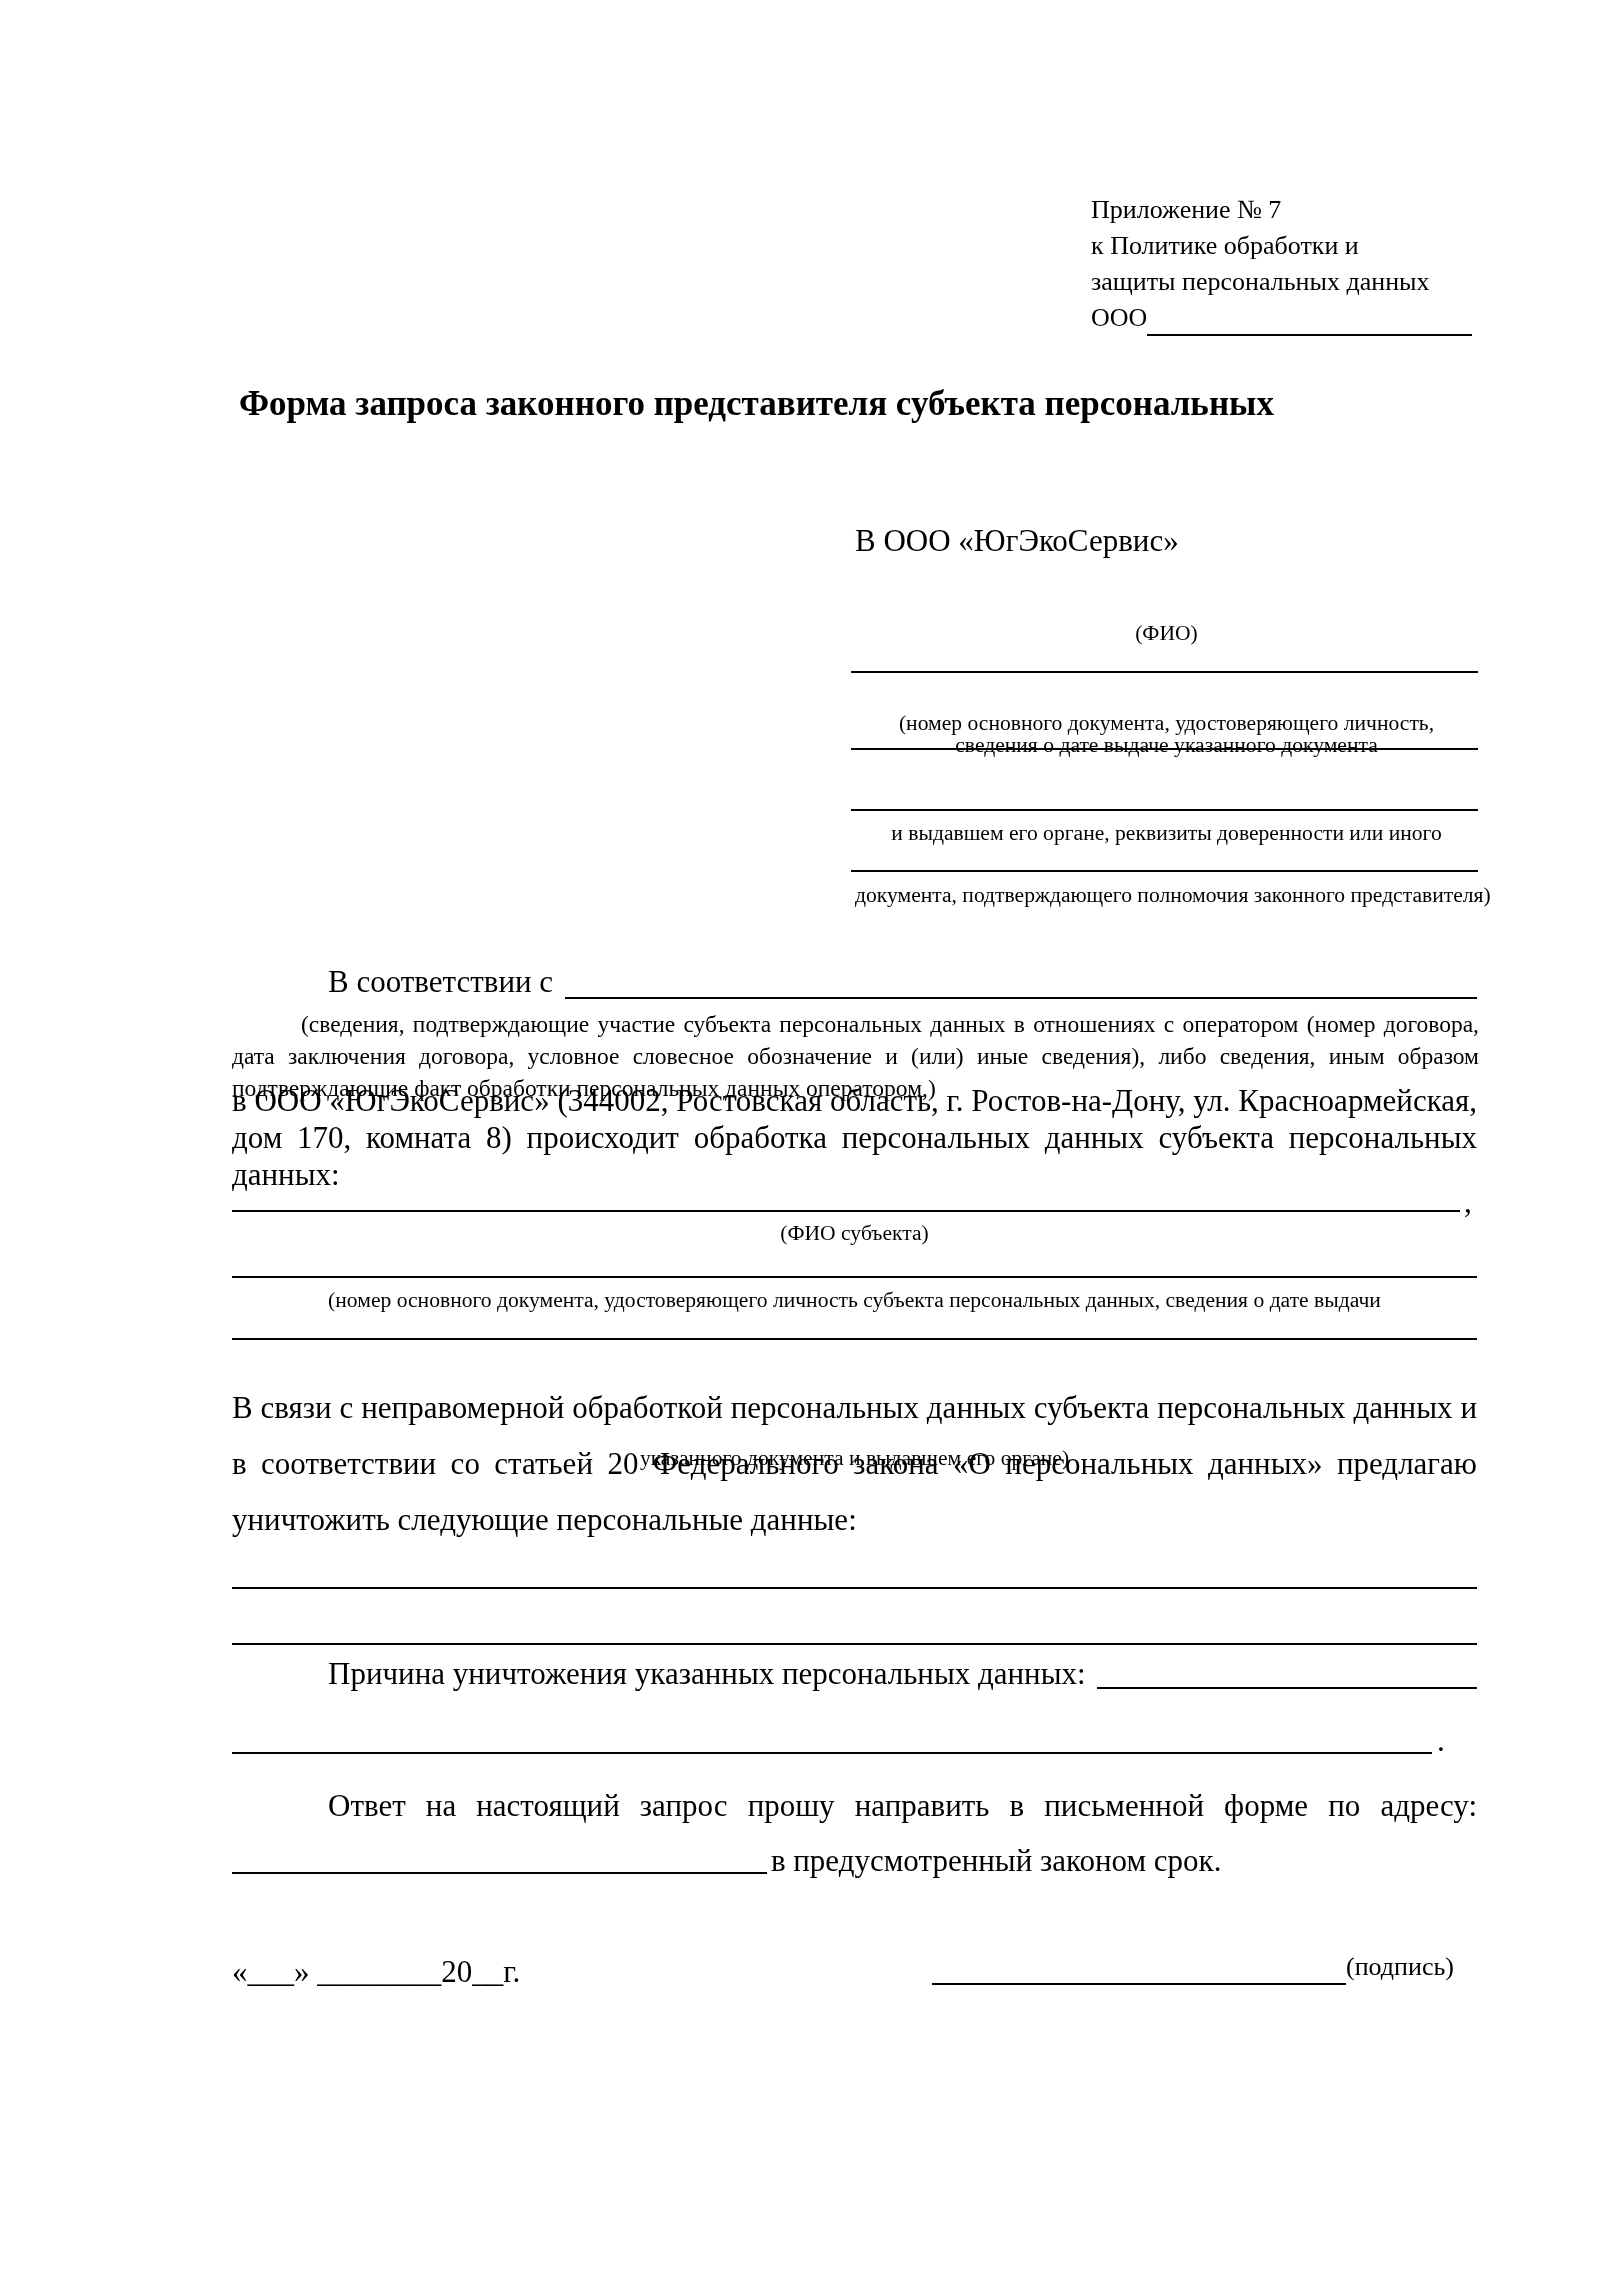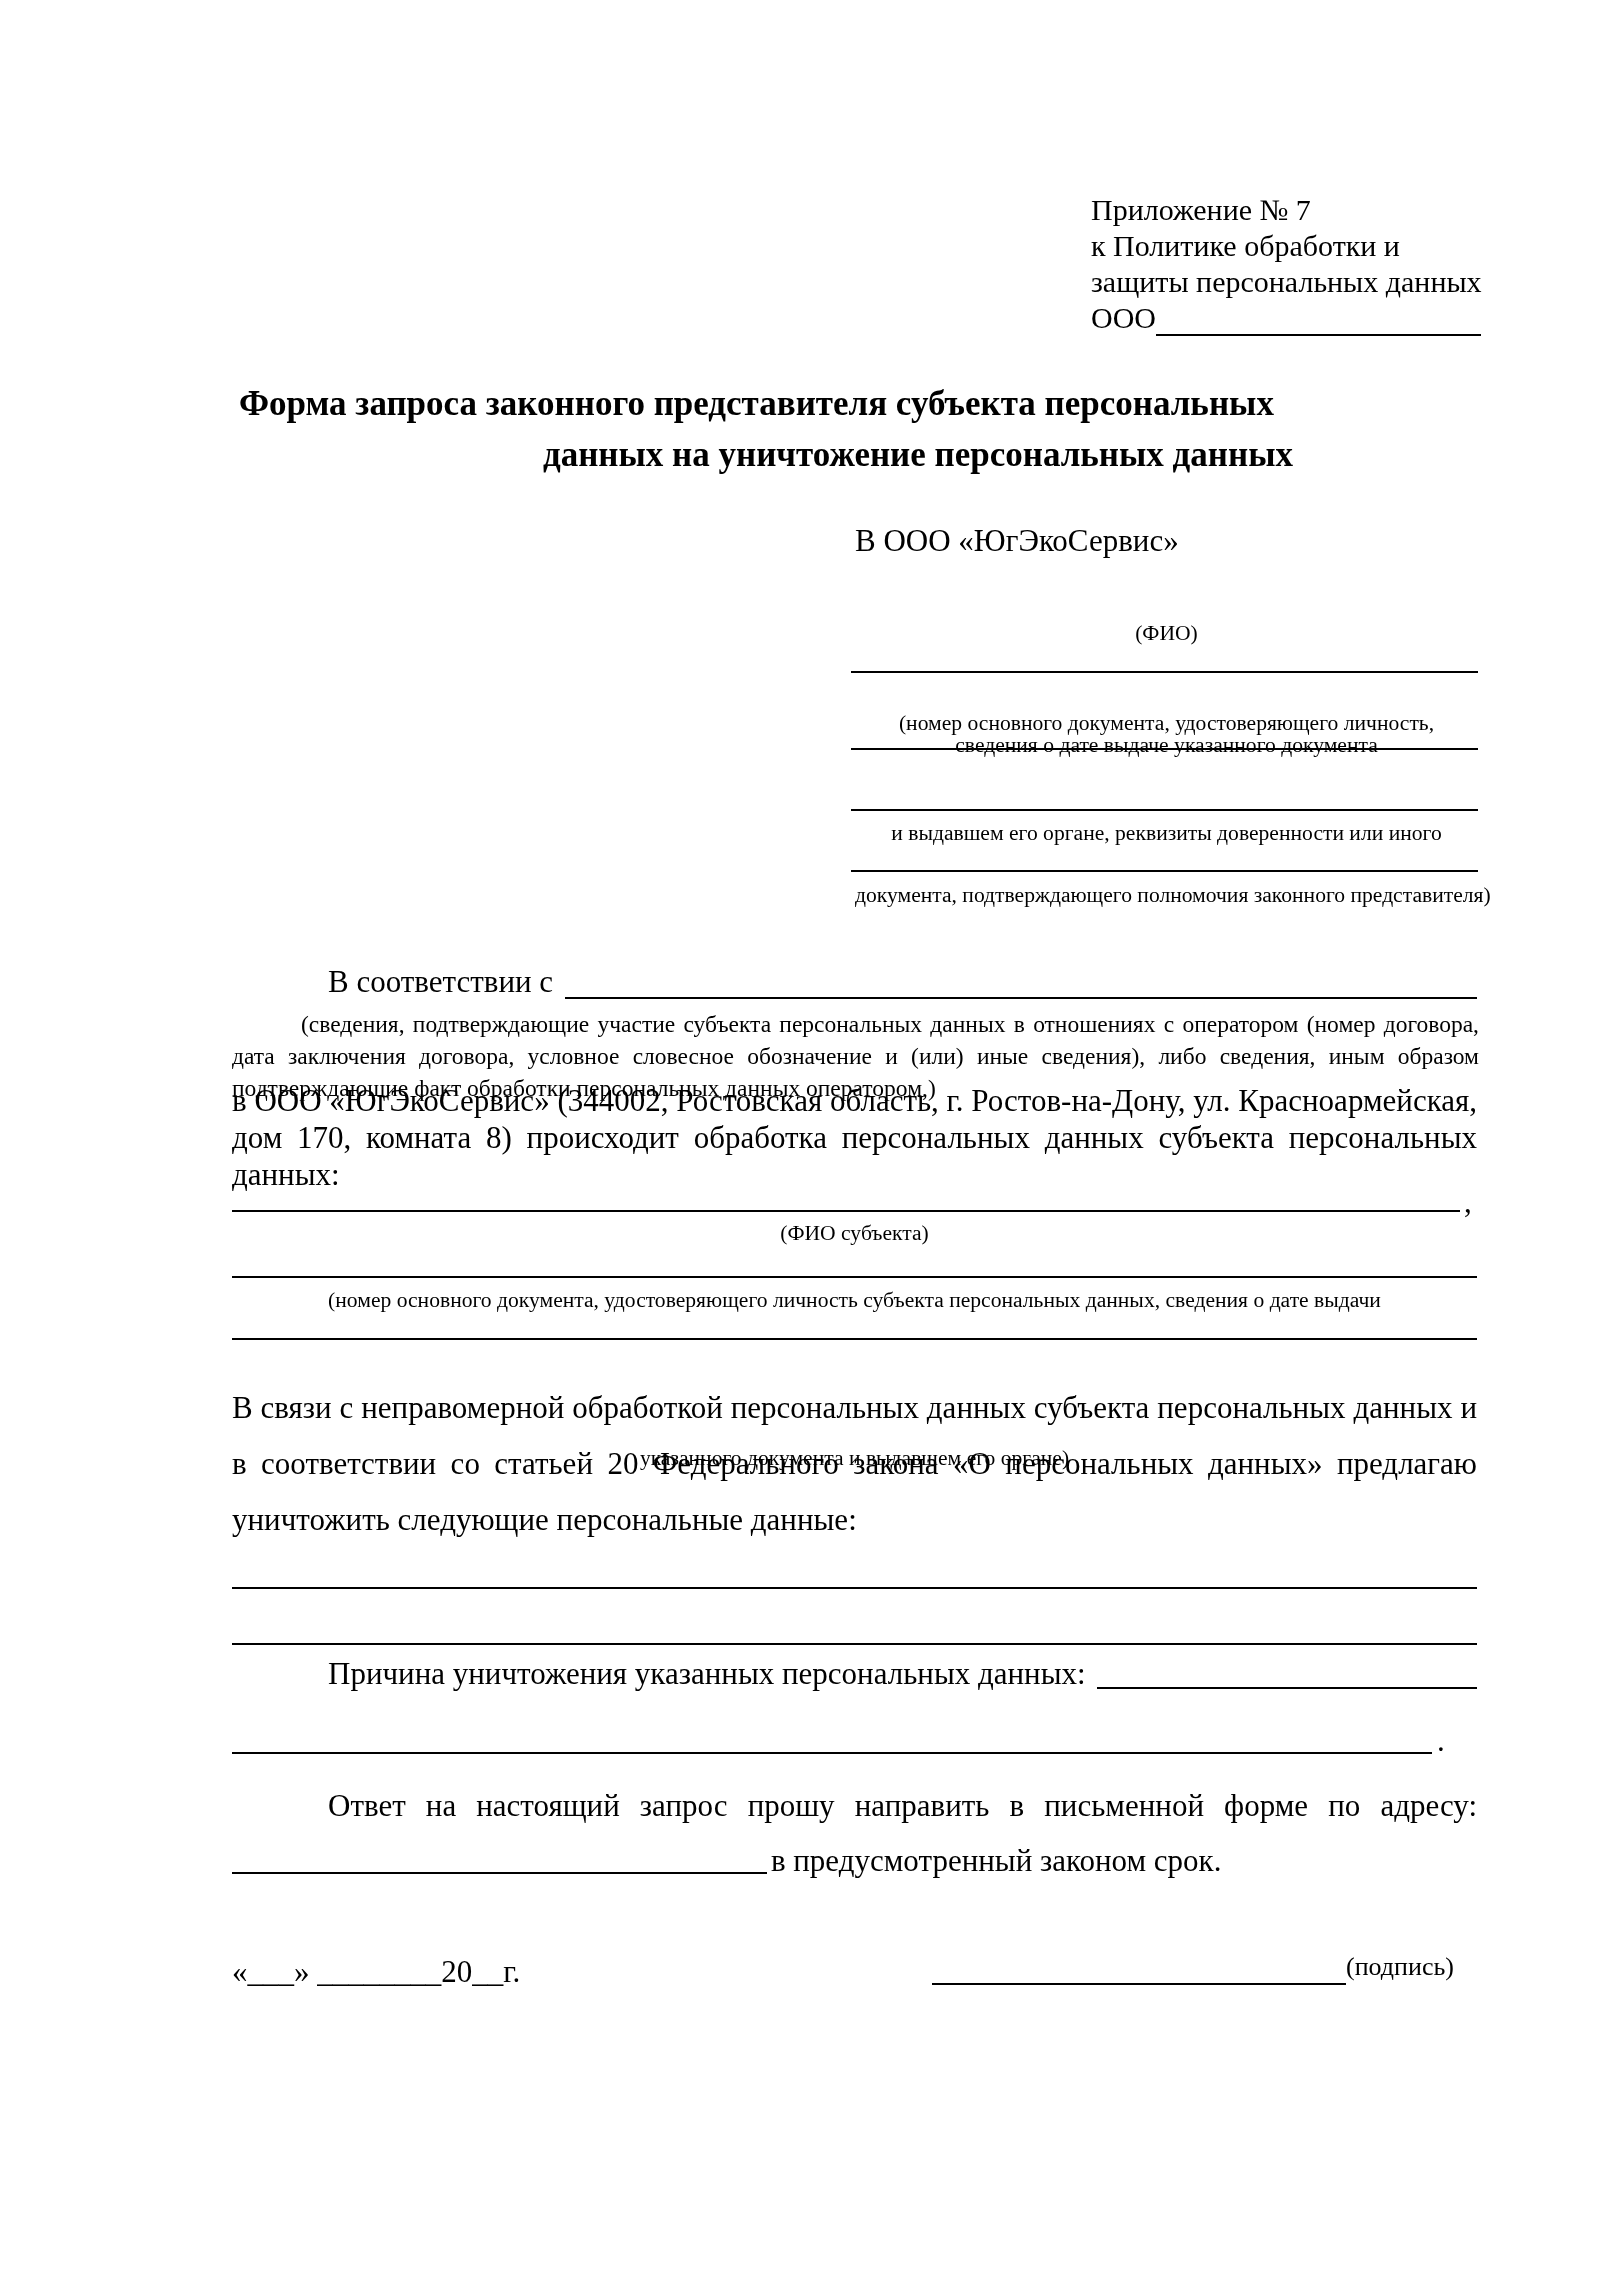--- a/index.html
+++ b/index.html
@@ -5,21 +5,21 @@
   html,body{margin:0;padding:0;background:#ffffff;}
   .page{
     position:relative;
     width:1621px;height:2293px;
     background:#ffffff;
     font-family:"Liberation Serif","DejaVu Serif",serif;
     color:#000;
     overflow:hidden;
   }
   .abs{position:absolute;}
-  .appendix{left:1091px;top:192px;font-size:30px;line-height:36px;white-space:nowrap;}
+  .appendix{left:1091px;top:192px;font-size:26px;line-height:36px;white-space:nowrap;}
   .appendix .ooo-row{display:flex;align-items:flex-end;}
   .appendix .ooo-blank{display:inline-block;width:325px;height:32px;border-bottom:2.9px solid #000;}
   .title-line{font-weight:bold;font-size:35px;white-space:nowrap;}
   .t1{left:239px;top:384px;}
   .t2{left:543px;top:435px;}
   .to-block-line{left:855px;top:523px;font-size:31px;white-space:nowrap;}
   .from-row{left:855px;top:582px;width:623px;display:flex;font-size:31px;}
   .from-row .fill{flex:1;border-bottom:2.9px solid #000;height:31px;margin-left:9.8px;}
   .rule{height:0;border-top:2.9px solid #000;}
   .cap{font-size:21.6px;line-height:25.5px;text-align:center;white-space:nowrap;}
@@ -67,21 +67,20 @@
     <div>Приложение № 7</div>
     <div>к Политике обработки и</div>
     <div>защиты персональных данных</div>
     <div class="ooo-row">
       <span>ООО</span>
       <span class="ooo-blank"></span>
     </div>
   </div>
 
   <div class="abs title-line t1">Форма запроса законного представителя субъекта персональных</div>
-  <div class="abs title-line t2">данных на уничтожение персональных данных</div>
 
   <div class="abs to-block-line">В ООО «ЮгЭкоСервис»</div>
 
   <div class="abs cap cap-block" style="top:621px;">(ФИО)</div>
 
   <div class="abs rule" style="left:851px;top:671px;width:627px;"></div>
   <div class="abs cap cap-block" style="top:683px;margin-top:28px;">(номер основного документа, удостоверяющего личность,</div>
 
   <div class="abs rule" style="left:851px;top:748px;width:627px;"></div>
   <div class="abs cap cap-block" style="top:733px;">сведения о дате выдаче указанного документа</div>

